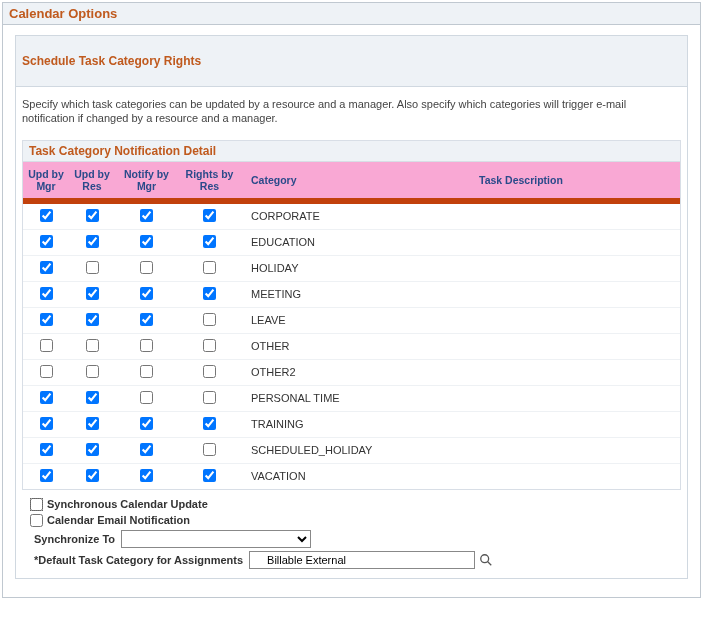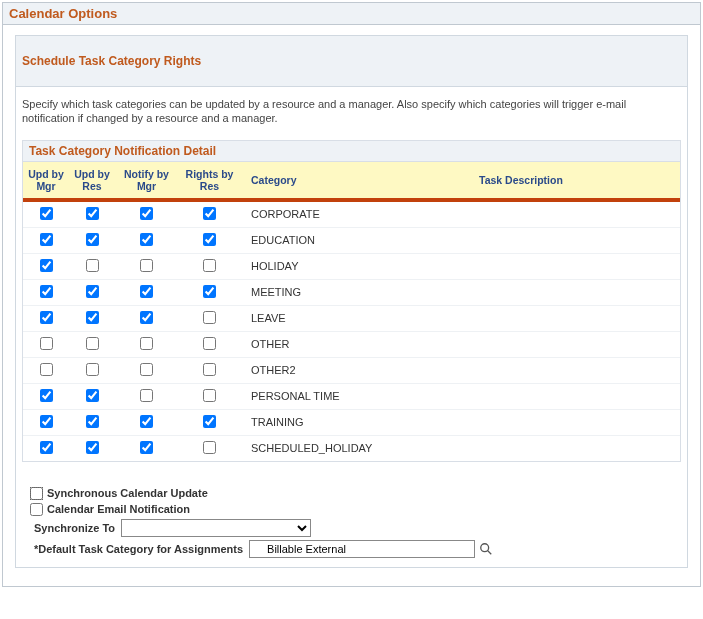--- a/index.html
+++ b/index.html
@@ -44,44 +44,44 @@
     padding: 8px 6px 6px 6px;
   }
   .description {
     color: #444;
     font-size: 11px;
     margin: 2px 0 14px 0;
     line-height: 1.3;
   }
   .table-panel {
     border: 1px solid #d8dee6;
-    margin-bottom: 25px;
+    margin-bottom: 8px;
   }
   .table-title-bar {
     background: #eef2f6;
     padding: 3px 6px;
     border-bottom: 1px solid #d8dee6;
   }
   .table-title {
     color: #c05a1e;
     font-weight: bold;
     font-size: 12px;
   }
   table.grid {
     width: 100%;
     border-collapse: collapse;
   }
   table.grid th {
-    background: #fef9c3;
+    background: #f9a8d4;
     color: #2a4a8a;
     font-size: 10.5px;
     font-weight: bold;
     text-align: left;
     padding: 6px 4px;
-    border-bottom: 4px solid #c2410c;
+    border-bottom: 6px solid #c2410c;
     vertical-align: middle;
   }
   table.grid th.chk {
     text-align: center;
     width: 38px;
   }
   table.grid th.notify {
     text-align: center;
     width: 55px;
   }
@@ -258,20 +258,28 @@
                   <td></td>
                 </tr>
                 <tr>
                   <td class="chk"><input type="checkbox" checked="" style=""></td>
                   <td class="chk"><input type="checkbox" checked="" style=""></td>
                   <td class="chk"><input type="checkbox" checked="" style=""></td>
                   <td class="chk"><input type="checkbox" style=""></td>
                   <td class="cat">SCHEDULED_HOLIDAY</td>
                   <td></td>
                 </tr>
+                <tr>
+                  <td class="chk"><input type="checkbox" checked="" style=""></td>
+                  <td class="chk"><input type="checkbox" checked="" style=""></td>
+                  <td class="chk"><input type="checkbox" checked="" style=""></td>
+                  <td class="chk"><input type="checkbox" checked="" style=""></td>
+                  <td class="cat">VACATION</td>
+                  <td></td>
+                </tr>
               </tbody>
           </table>
         </div>
 
         <div class="footer-row">
           <input type="checkbox" class="dotted" id="cbSync" style="">
           <label for="cbSync">Synchronous Calendar Update</label>
         </div>
 
         <div class="footer-row">

